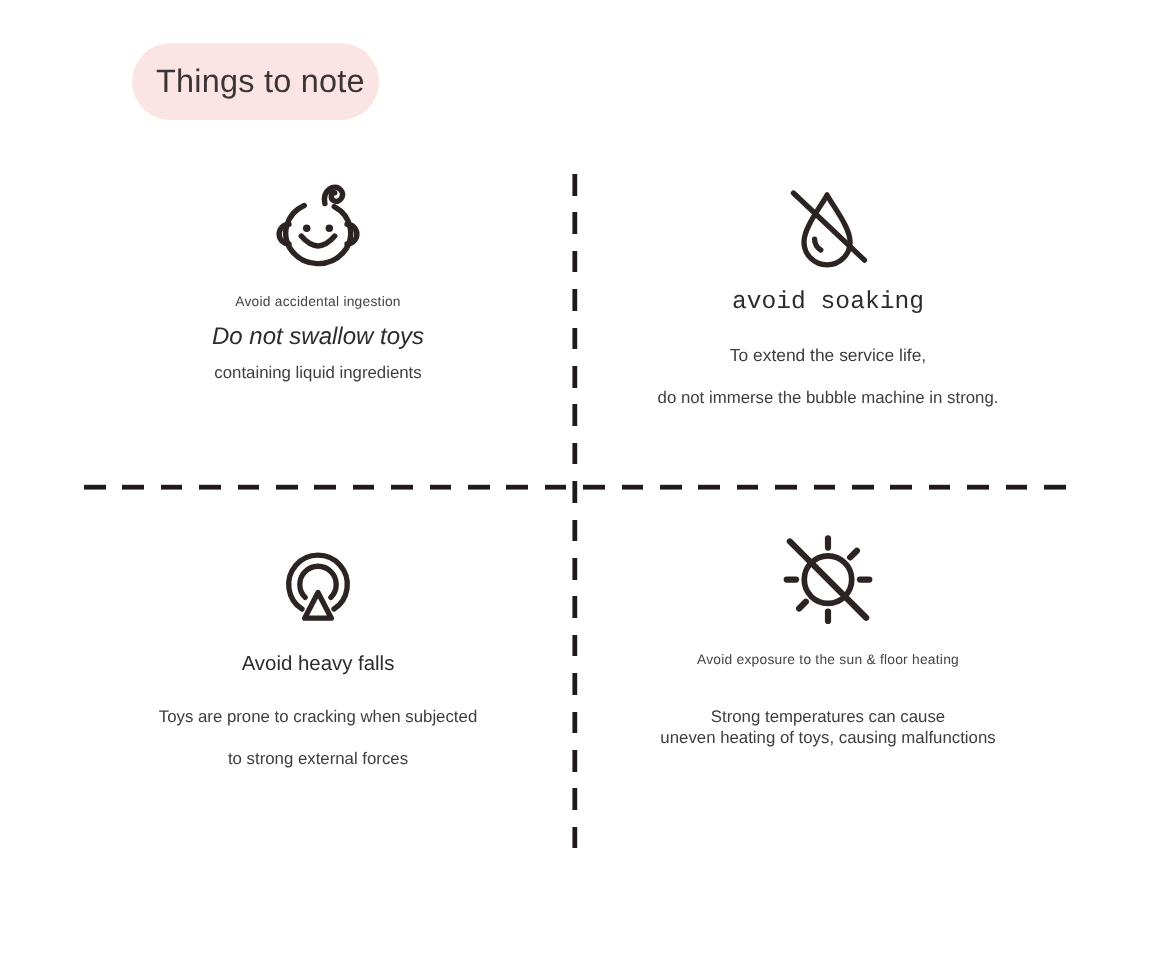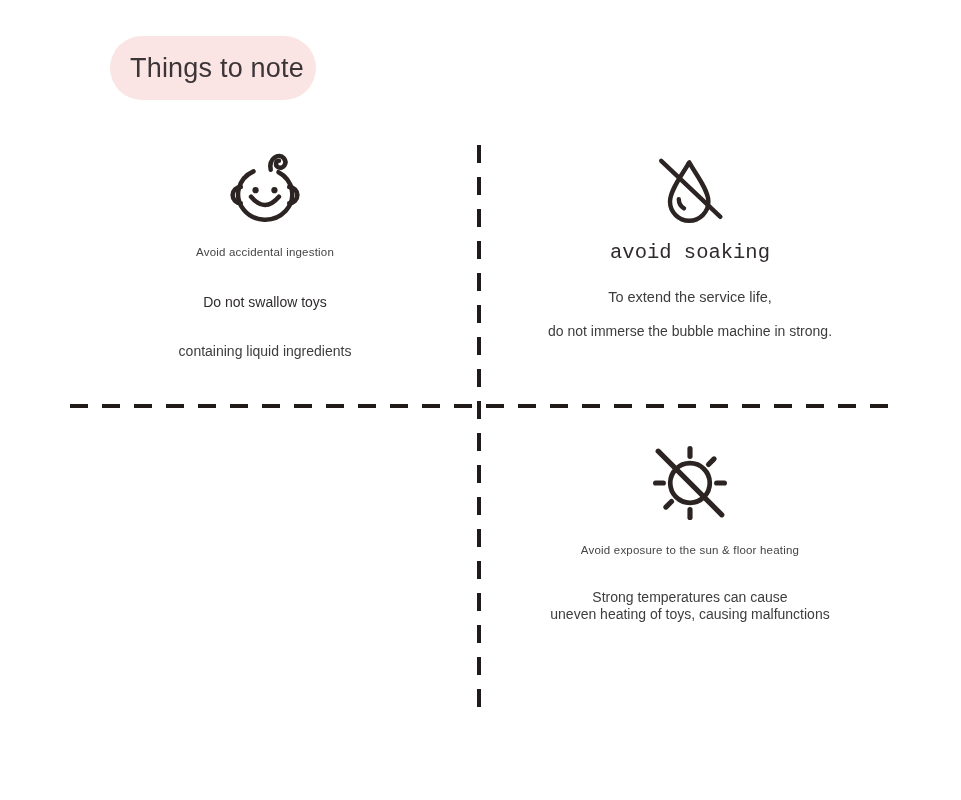--- a/index.html
+++ b/index.html
@@ -49,25 +49,25 @@
   .q3 .icon-wrap svg { width: 76px; height: 74px; }
   .q4 .icon-wrap svg { width: 86px; height: 86px; }
 
   .caption {
     font-size: 11.5px; color: var(--caption, #454545); letter-spacing: 0.2px; line-height: 13px;
   }
   .q1 .caption { margin-top: 14px; }
   .q4 .caption { margin-top: 18px; }
 
   .heading-lg { font-size: 20.5px; line-height: 26px; color: var(--heading, #2f2b2d); margin-top: 8px; font-family: Liberation Mono, monospace; }
-  .q1 .heading-md { font-size: 14px; line-height: 22px; color: var(--heading, #2f2b2d); margin-top: 32px; }
+  .q1 .heading-md { font-size: 20px; line-height: 22px; color: var(--heading, #2f2b2d); margin-top: 11px; font-style: italic; }
   .q3 .heading-md { font-size: 17px;   line-height: 21px; color: var(--heading, #2f2b2d); margin-top: 15px; }
 
   .body-line { font-size: 14px; line-height: 17px; color: var(--body, #3d3d3d); }
-  .q1 .line1 { margin-top: 30px; }
+  .q1 .line1 { margin-top: 10px; }
   .q2 .line1 { font-size: 14.5px; margin-top: 23px; }
   .q2 .line2 { margin-top: 17px; }
   .q3 .line1 { margin-top: 26px; }
   .q3 .line2 { margin-top: 18px; }
   .q4 .line1 { margin-top: 32px; }
   .q4 .line2 { }
 
   svg { display: block; }
   svg .st { fill: none; stroke: currentColor; stroke-width: 5.5; stroke-linecap: round; stroke-linejoin: round; }
   svg .st6 { fill: none; stroke: currentColor; stroke-width: 6; stroke-linecap: round; stroke-linejoin: round; }
@@ -108,20 +108,32 @@
         <path class="st" d="M 49,13 C 42,26 25,47 25,62 A 24 24 0 0 0 73,62 C 73,47 56,26 49,13 Z"></path>
         <path class="st" d="M 36,59 A 14 14 0 0 0 42.5,70.5"></path>
         <line class="st" x1="14" y1="11" x2="88" y2="81"></line>
       </svg>
     </div>
     <div class="heading-lg">avoid soaking</div>
     <div class="body-line line1">To extend the service life,</div>
     <div class="body-line line2">do not immerse the bubble machine in strong.</div>
   </div>
 
+  <div class="quadrant q3">
+    <div class="icon-wrap">
+      <svg viewBox="0 0 100 100" aria-hidden="true">
+        <path class="st6" d="M 68,73.7 A 33 33 0 1 0 32,73.7"></path>
+        <path class="st6" d="M 64.5,60.5 A 20.5 20.5 0 1 0 35.5,60.5"></path>
+        <path class="st6" d="M 50,55 L 65,84 L 35,84 Z"></path>
+      </svg>
+    </div>
+    <div class="heading-md">Avoid heavy falls</div>
+    <div class="body-line line1">Toys are prone to cracking when subjected</div>
+    <div class="body-line line2">to strong external forces</div>
+  </div>
 
   <div class="quadrant q4">
     <div class="icon-wrap">
       <svg viewBox="0 0 100 100" aria-hidden="true">
         <circle class="st" cx="50" cy="50" r="23"></circle>
         <line class="st6" x1="50" y1="19" x2="50" y2="10"></line>
         <line class="st6" x1="50" y1="81" x2="50" y2="90"></line>
         <line class="st6" x1="81" y1="50" x2="90" y2="50"></line>
         <line class="st6" x1="19" y1="50" x2="10" y2="50"></line>
         <line class="st6" x1="71.5" y1="28.5" x2="78" y2="22"></line>

